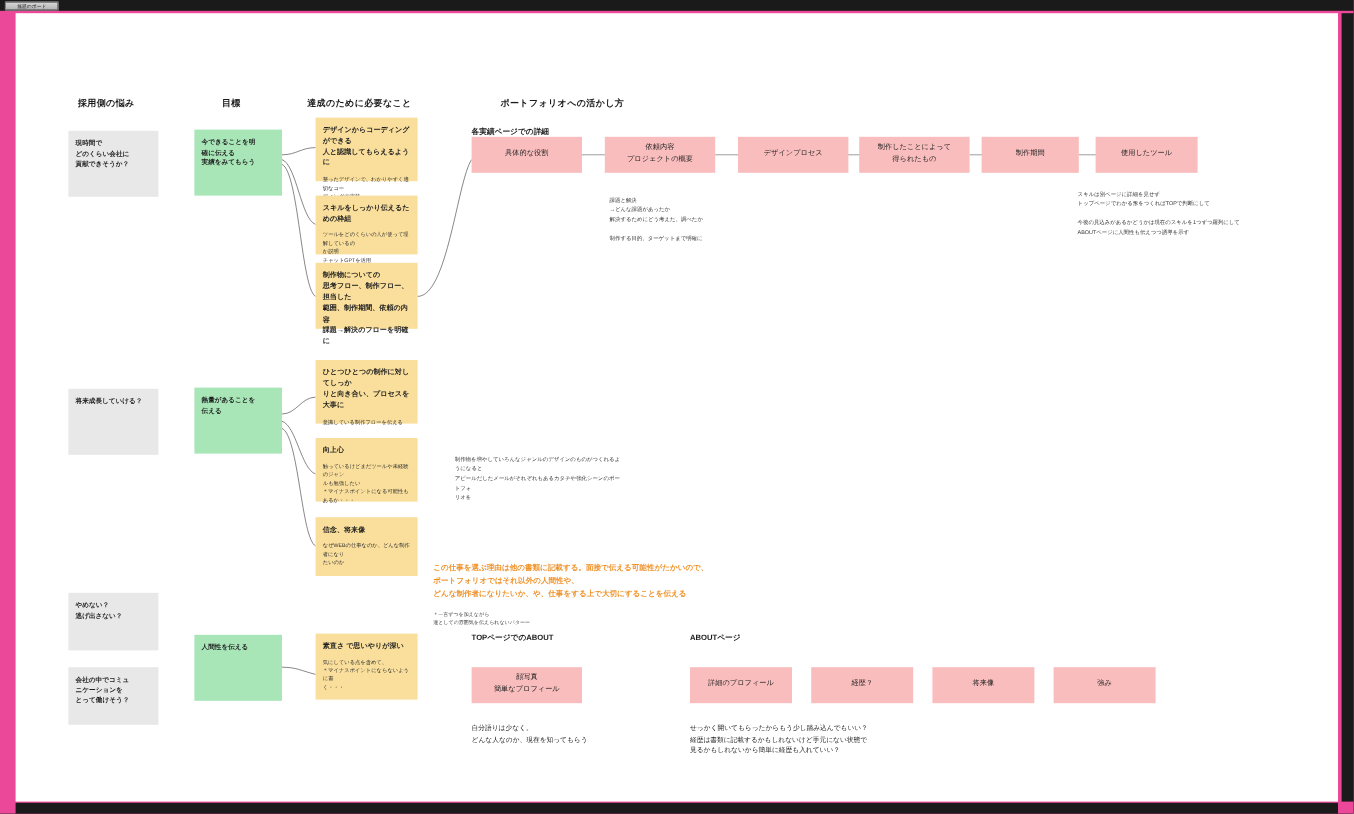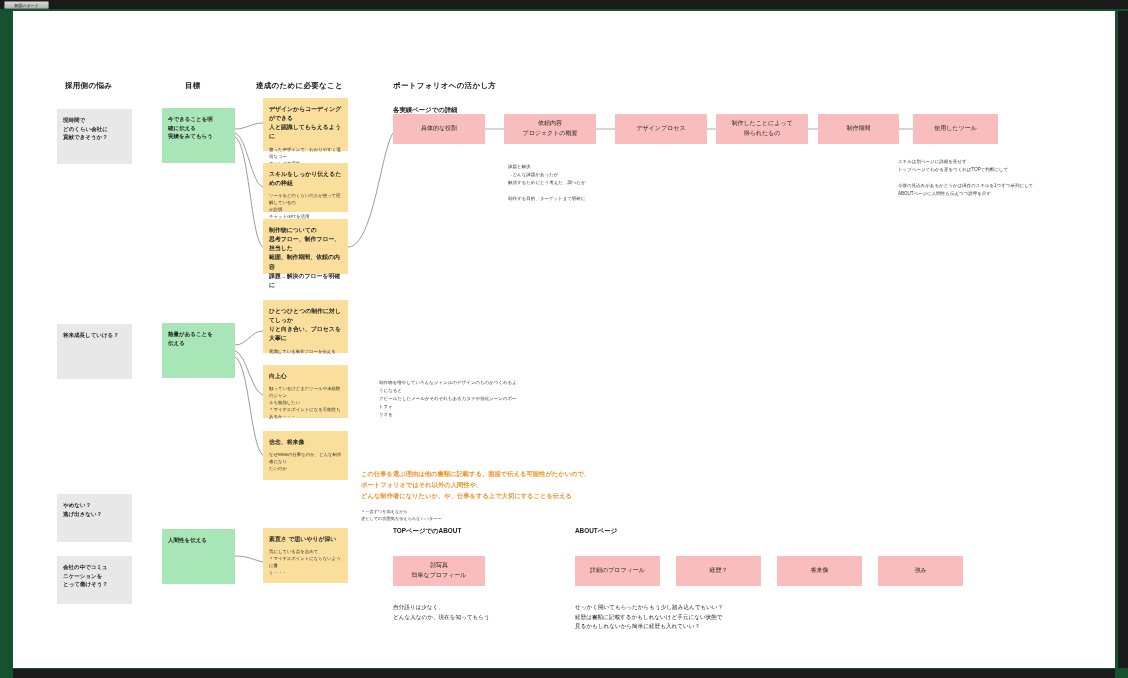--- a/index.html
+++ b/index.html
@@ -11,21 +11,21 @@
   body {
     width: 1128px;
     height: 678px;
     overflow: hidden;
     font-family: "Liberation Sans", "DejaVu Sans", sans-serif;
     position: relative;
   }
   #app {
     position: absolute;
     inset: 0;
-    background: #14532d;
+    background: #ec4899;
   }
   .titlebar {
     position: absolute;
     left: 0; top: 0;
     width: 1128px; height: 9px;
     background: #1a1a1a;
   }
   .tab-chip {
     position: absolute;
     left: 4px; top: 1px;
@@ -199,21 +199,21 @@
       <polygon points="704,115 711,118 704,121"></polygon>
       <line x1="795" y1="118" x2="815" y2="118"></line>
       <polygon points="815,115 822,118 815,121"></polygon>
       <line x1="886" y1="118" x2="906" y2="118"></line>
       <polygon points="906,115 913,118 906,121"></polygon>
     </svg>
 
     <div class="col-head" style="left:52px; top:70px;">採用側の悩み</div>
     <div class="col-head" style="left:172px; top:70px;text-align:center;">目標</div>
     <div class="col-head" style="left:243px; top:70px;">達成のために必要なこと</div>
-    <div class="col-head" style="left:380px; top:70px;">ポートフォリオへの活かし方</div>
+    <div class="col-head" style="left:404px; top:70px;">ポートフォリオへの活かし方</div>
 
     <div class="node gray" style="left:44px; top:98px; width:75px; height:55px;">
       <span class="ttl">現時間で
 どのくらい会社に
 貢献できそうか？</span>
     </div>
     <div class="node gray" style="left:44px; top:313px; width:75px; height:55px;">
       <span class="ttl">将来成長していける？</span>
     </div>
     <div class="node gray" style="left:44px; top:483px; width:75px; height:48px;">

